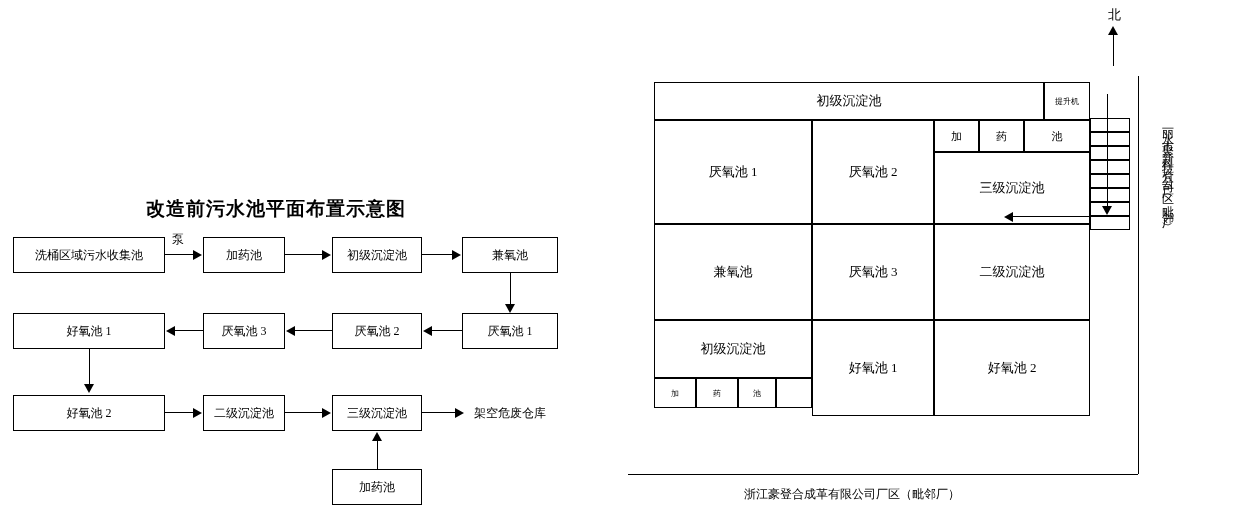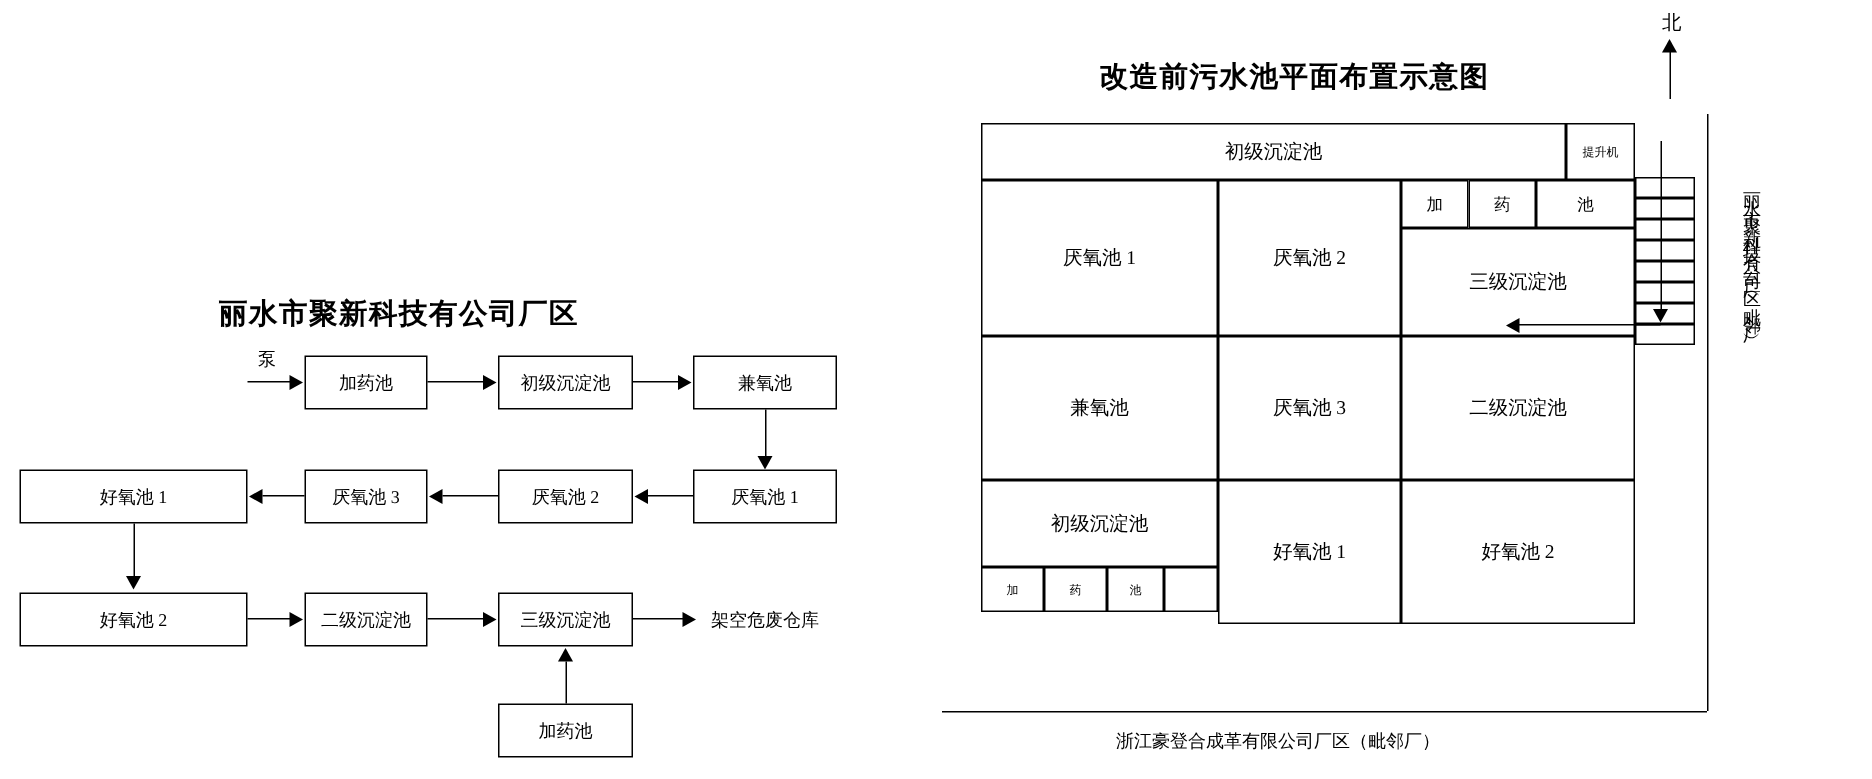--- a/index.html
+++ b/index.html
@@ -114,22 +114,23 @@
     position:absolute;
     font-size:13px;
     font-weight:normal;
   }
 </style>
 </head>
 <body>
 
 <div class="canvas">
 
-  <div class="fc-title" style="left:146px;top:196px;">丽水市聚新科技有公司厂区</div>
-
+  <div class="fc-title" style="left:146px;top:196px;">改造前污水池平面布置示意图</div>
+
+  <div class="fc-box" style="left:13px;top:237px;width:152px;height:36px;">洗桶区域污水收集池</div>
   <div class="fc-box" style="left:203px;top:237px;width:82px;height:36px;">加药池</div>
   <div class="fc-box" style="left:332px;top:237px;width:90px;height:36px;">初级沉淀池</div>
   <div class="fc-box" style="left:462px;top:237px;width:96px;height:36px;">兼氧池</div>
 
   <div class="ln-h" style="left:165px;top:254px;width:29px;"></div>
   <div class="arr-r" style="left:193px;top:250px;"></div>
   <div class="fc-label" style="left:172px;top:231px;">泵</div>
 
   <div class="ln-h" style="left:285px;top:254px;width:38px;"></div>
   <div class="arr-r" style="left:322px;top:250px;"></div>
@@ -169,21 +170,20 @@
 
   <div class="ln-h" style="left:422px;top:412px;width:34px;"></div>
   <div class="arr-r" style="left:455px;top:408px;"></div>
 
   <div class="fc-label" style="left:474px;top:405px;">架空危废仓库</div>
 
   <div class="fc-box" style="left:332px;top:469px;width:90px;height:36px;">加药池</div>
   <div class="ln-v" style="left:377px;top:441px;height:28px;"></div>
   <div class="arr-u" style="left:372px;top:432px;"></div>
 
-  <div class="pl-title" style="left:733px;top:38px;">改造前污水池平面布置示意图</div>
 
   <div class="north" style="left:1108px;top:6px;">北</div>
   <div class="ln-v" style="left:1113px;top:34px;height:32px;"></div>
   <div class="arr-u" style="left:1108px;top:26px;"></div>
 
   <div class="pl-cell" style="left:654px;top:82px;width:390px;height:38px;">初级沉淀池</div>
   <div class="pl-cell tiny" style="left:1044px;top:82px;width:46px;height:38px;">提升机</div>
 
   <div class="pl-cell small" style="left:934px;top:120px;width:45px;height:32px;">加</div>
   <div class="pl-cell small" style="left:979px;top:120px;width:45px;height:32px;">药</div>

